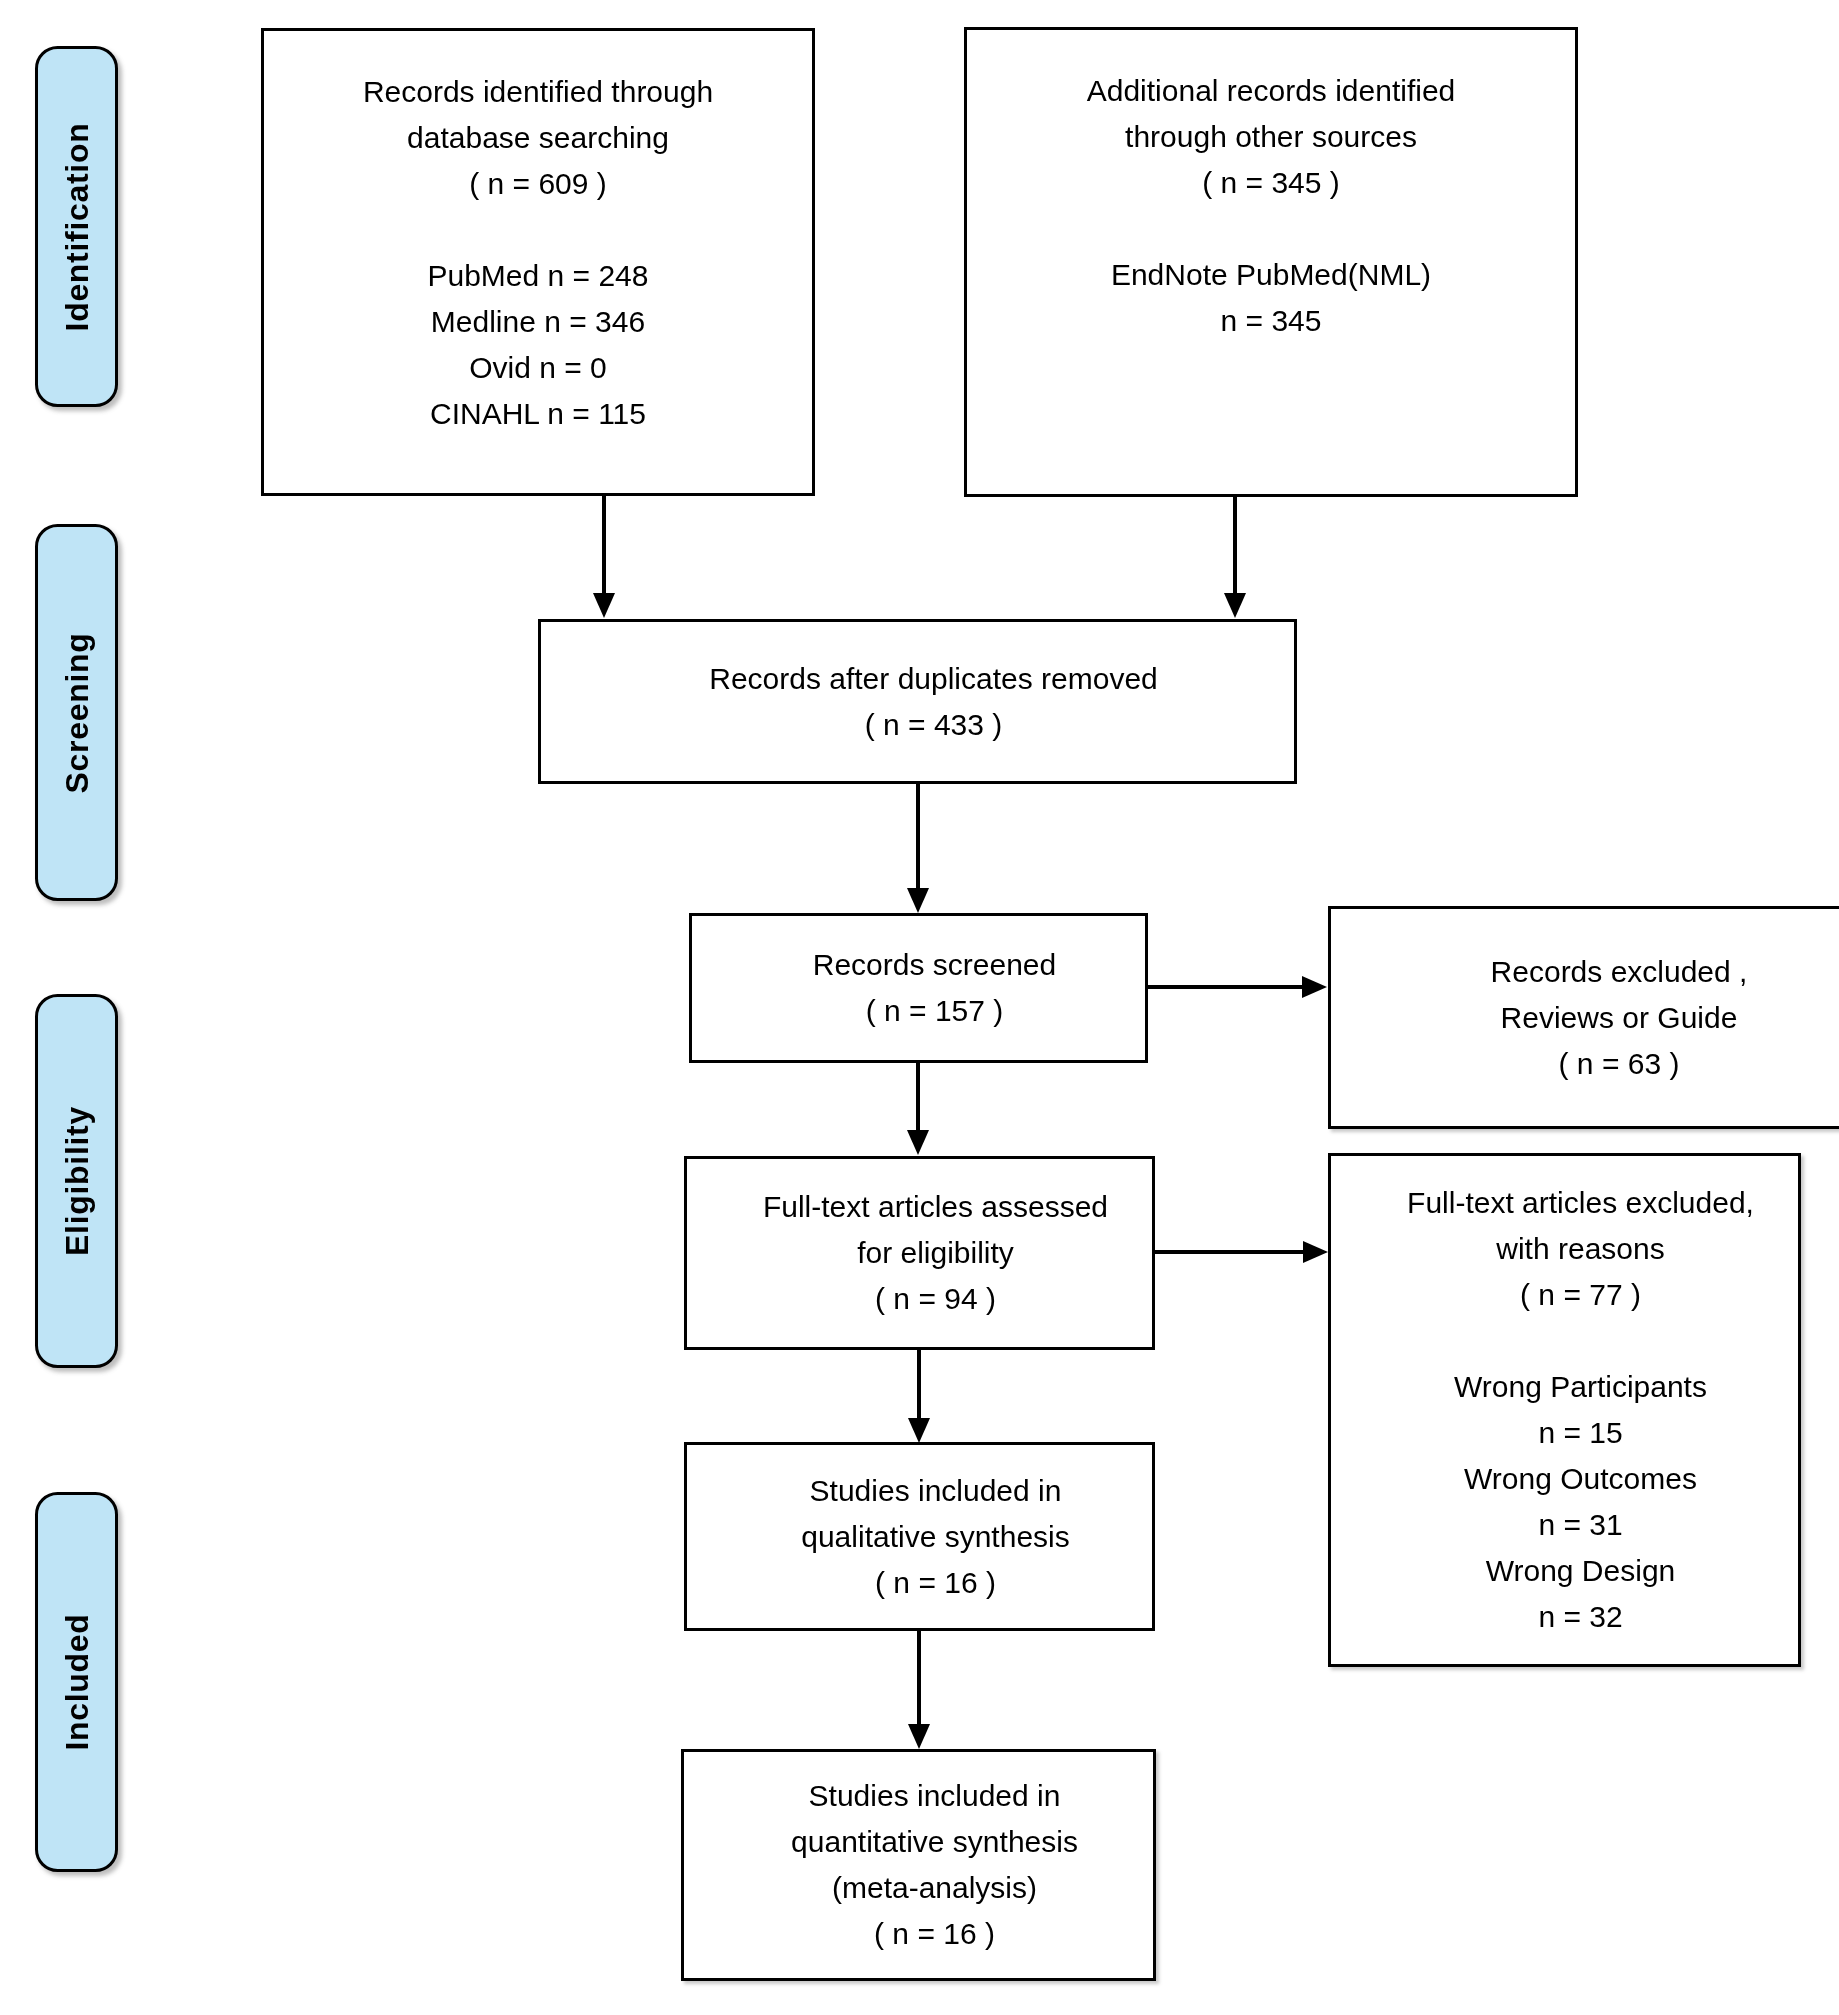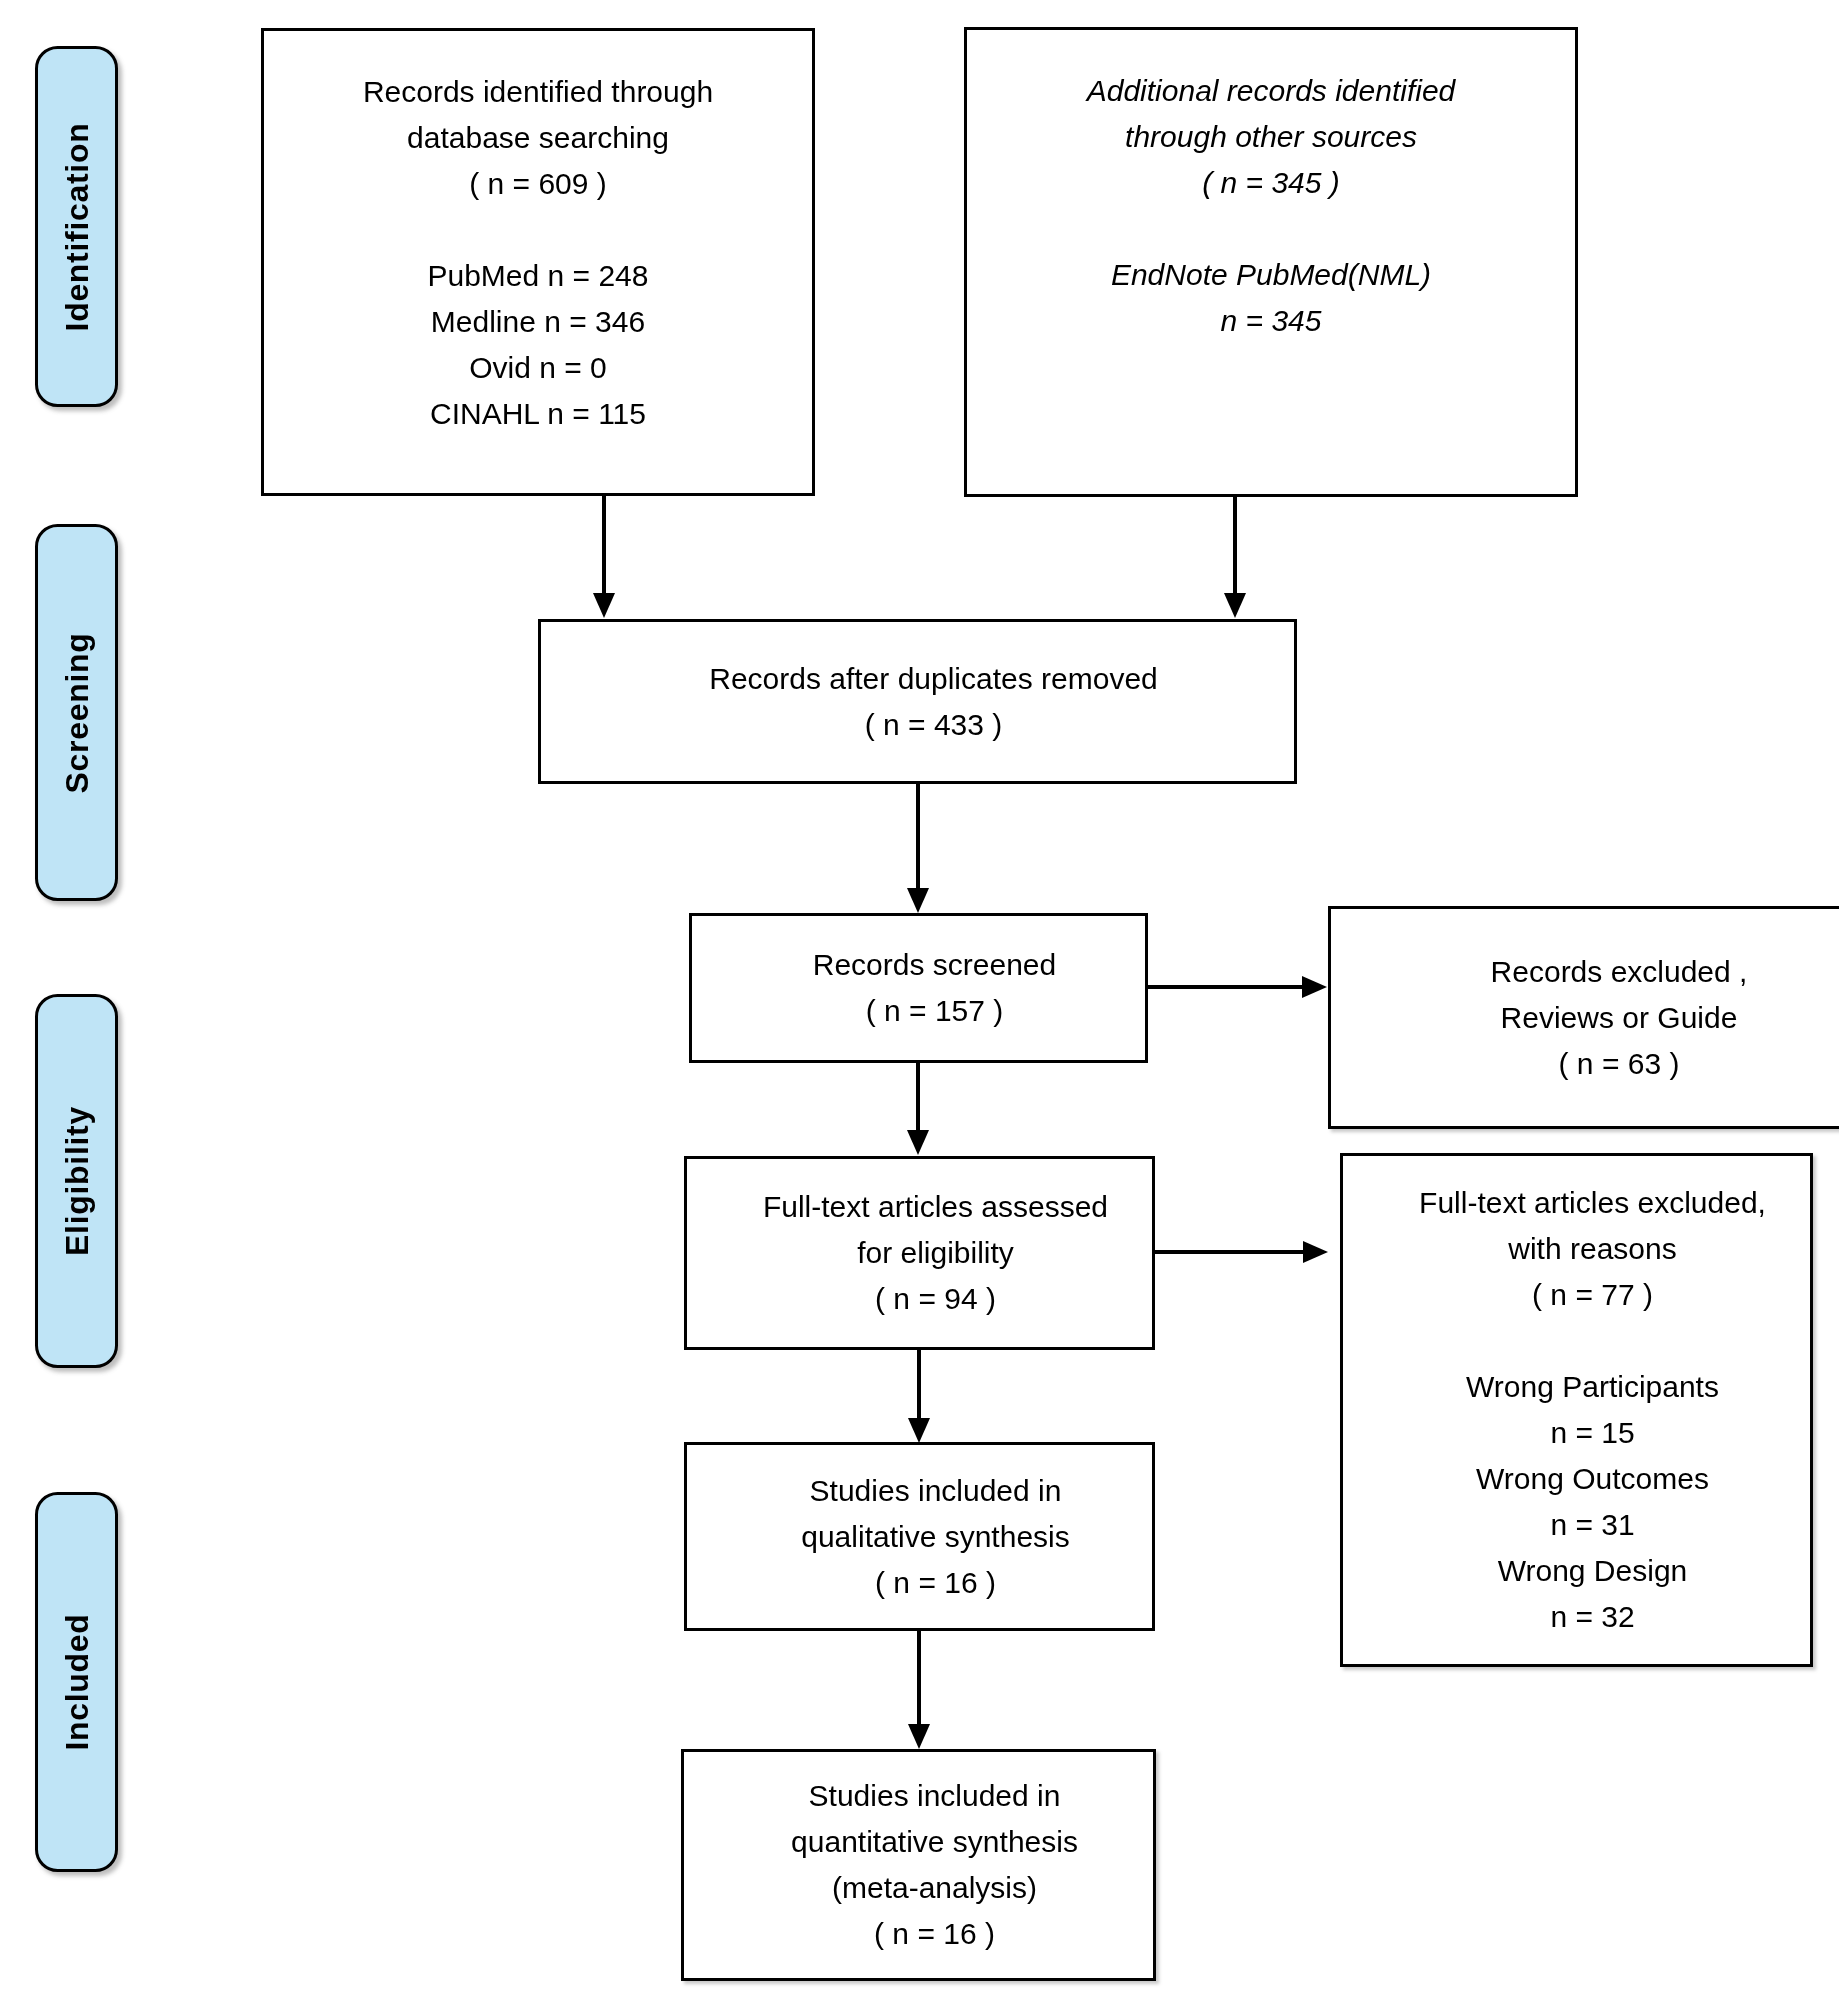--- a/index.html
+++ b/index.html
@@ -54,26 +54,26 @@
     text-align: center;
     font-size: 30px;
     line-height: 46px;
   }
   .flow-box .line { min-height: 46px; white-space: pre; }
   .box-top    { justify-content: flex-start; padding-top: 38px; }
   .box-center { justify-content: center; padding-left: 32px; }
   .shadowed   { box-shadow: 2.6px 3.3px 3.3px rgba(120,120,120,0.4); }
 
   #box-identified        { left: 261px;  top: 28px;   width: 554px;  height: 468px; }
-  #box-additional        { left: 964px; top: 26.5px;   width: 614px;  height: 470px; font-style: italic; }
+  #box-additional        { left: 964px; top: 26.5px;   width: 614px;  height: 470px; }
   #box-duplicates        { left: 538px;  top: 619px;  width: 759px; height: 165px; }
   #box-screened          { left: 689px; top: 913px; width: 459px;  height: 150px; }
   #box-excluded          { left: 1328px; top: 906px; width: 550px;  height: 223px; }
   #box-fulltext          { left: 684px; top: 1156px; width: 471px;  height: 194px; }
-  #box-fulltext-excluded { left: 1328px; top: 1153px; width: 473px;  height: 514px; margin-left: 12px; }
+  #box-fulltext-excluded { left: 1328px; top: 1153px; width: 473px;  height: 514px; }
   #box-qualitative       { left: 684px; top: 1442px; width: 471px;  height: 189px; }
   #box-quantitative      { left: 681px; top: 1749px; width: 475px;  height: 232px; }
 
   
   .varrow { position: absolute; width: 22.5px; }
   .varrow .shaft {
     position: absolute;
     left: 9.3px; top: 0;
     width: 4px;
     height: calc(100% - 24px);

